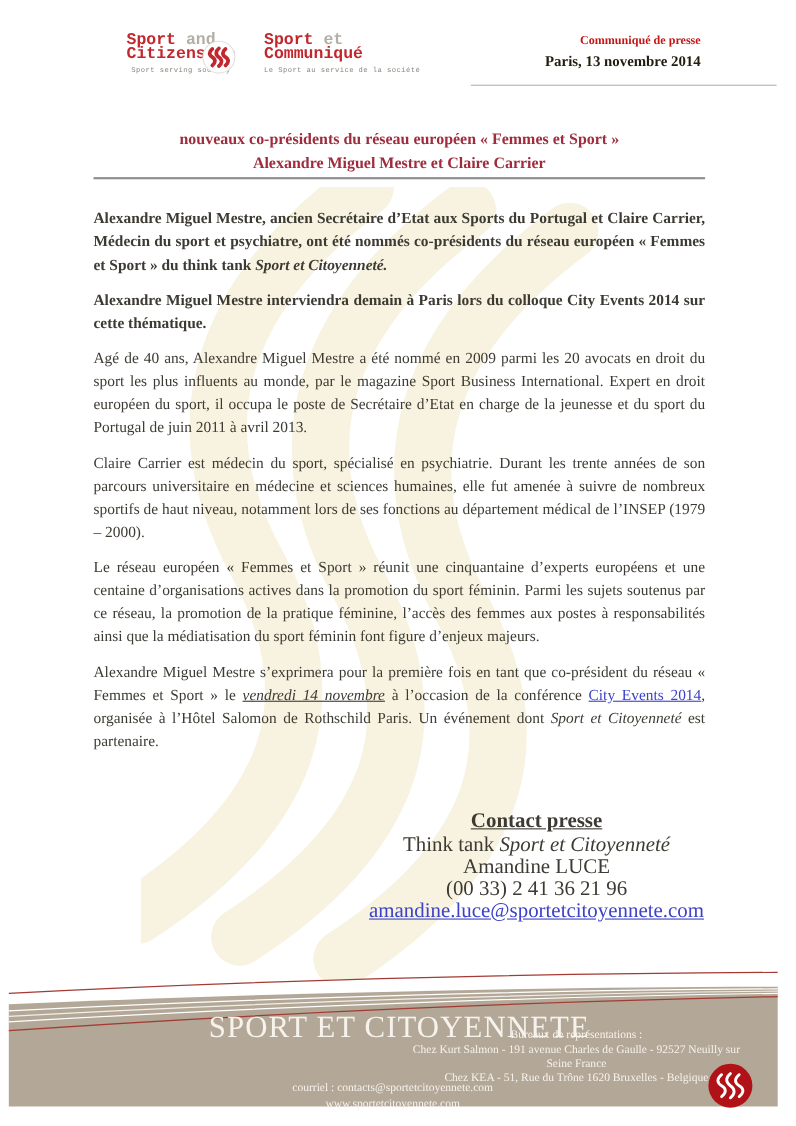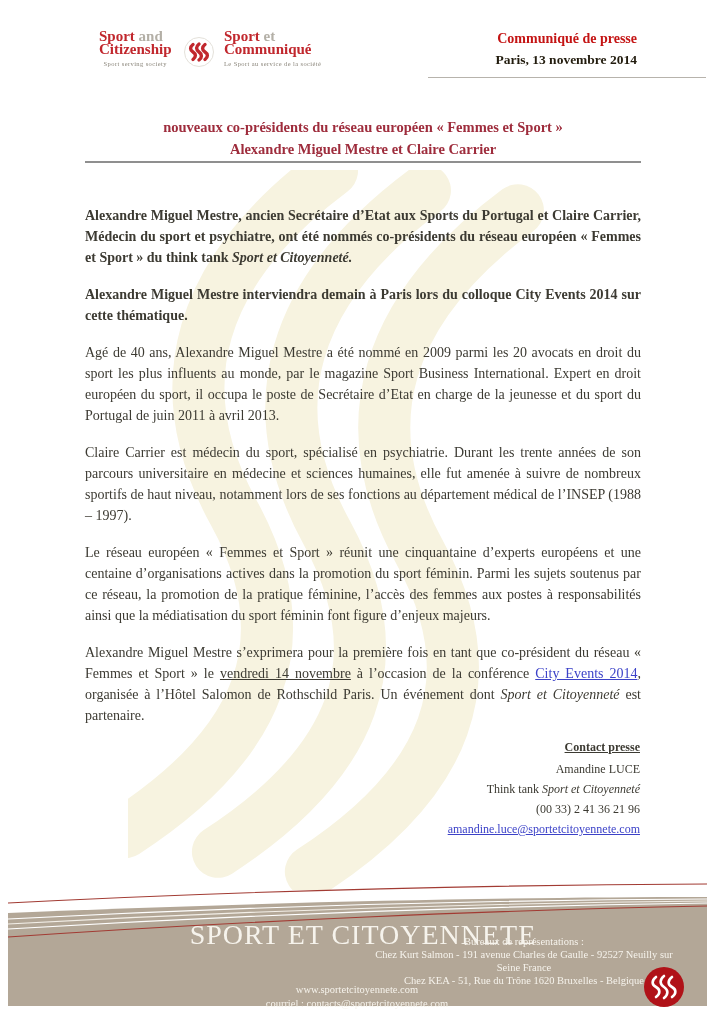--- a/index.html
+++ b/index.html
@@ -3,45 +3,45 @@
 <meta charset="utf-8">
 <style>
   html,body{margin:0;padding:0;background:#ffffff;}
   .page{
     position:relative;width:724px;height:1024px;background:#fff;overflow:hidden;
     font-family:"Liberation Serif",serif;color:var(--body_text,#3c3a32);
   }
   
   .watermark{position:absolute;left:128px;top:170px;pointer-events:none;}
   
-  .logo{position:absolute;top:30px;font-family:Liberation Serif, serif;font-weight:bold;}
+  .logo{position:absolute;top:30px;font-family:Liberation Mono, monospace;font-weight:bold;margin-left:16px;}
   .logo-left{left:99px;}
   .logo-right{left:224px;}
   .logo .l1,.logo .l2{font-size:15px;line-height:13px;letter-spacing:0;}
   .logo .tagline{font-size:6.5px;font-weight:normal;color:#8a857a;margin-top:4px;letter-spacing:.4px;text-align:center;}
   .seg-red{color:var(--logo_red,#c1272d);}
   .seg-gray{color:var(--logo_gray,#b3afa6);}
   .logo-ball{position:absolute;left:183px;top:36px;}
   .header-right{position:absolute;right:87px;top:31px;text-align:right;font-weight:bold;}
-  .doc-type{color:var(--accent_red,#c41414);font-size:14px;}
+  .doc-type{color:var(--accent_red,#c41414);font-size:11px;}
   .dateline{color:var(--date_black,#221c0e);font-size:13.5px;margin-top:5px;font-family:Liberation Serif, serif;}
   .header-rule{position:absolute;left:428px;top:77px;width:278px;height:1px;background:#b7b3ac;}
   
   .title{position:absolute;left:85px;width:556px;top:116px;text-align:center;
     color:var(--title_maroon,#9e2c3c);font-weight:bold;font-size:14.5px;line-height:22px;}
   .title-rule{position:absolute;left:85px;top:161px;width:556px;height:2px;background:#8f8f8f;}
   
   .body-text{position:absolute;left:85px;top:189px;width:556px;font-size:14px;line-height:21px;text-align:justify;}
-  .body-text p{margin:16px 0 11px 0;}
+  .body-text p{margin:0 0 11px 0;}
   .para-bold{font-weight:bold;}
   .seg-italic{font-style:italic;}
-  .seg-underline{text-decoration:underline;}
+  .seg-underline{text-decoration:underline;font-style:italic;}
   .seg-link{color:var(--link_blue,#3c42c8);text-decoration:underline;cursor:pointer;}
   
-  .contact{position:absolute;right:84px;top:737px;text-align:right;font-size:12px;line-height:20px;margin-left:12px;}
+  .contact{position:absolute;right:84px;top:737px;text-align:center;font-size:19px;line-height:20px;margin-left:12px;}
   .contact-heading{font-weight:bold;text-decoration:underline;margin-bottom:2px;}
   
   .footer-band{position:absolute;left:0;top:873px;}
   .footer-org{position:absolute;left:85px;width:556px;top:919px;text-align:center;
     font-size:28px;letter-spacing:1px;color:var(--footer_text,#f6f3ec);}
   .footer-col{position:absolute;top:935px;text-align:center;font-size:10.5px;line-height:13px;color:var(--footer_text,#f6f3ec);}
   .footer-col-left{left:60px;width:280px;}
   .footer-col-right{left:374px;width:300px;font-family:Liberation Serif, serif;}
   .footer-contact{position:absolute;left:207px;width:300px;top:983px;text-align:center;
     font-size:10.5px;line-height:14px;color:var(--footer_text,#f6f3ec);}
@@ -89,29 +89,29 @@
   <div class="title">
     <div>nouveaux co-présidents du réseau européen « Femmes et Sport »</div>
     <div>Alexandre Miguel Mestre et Claire Carrier</div>
   </div>
   <div class="title-rule"></div>
 
   <div class="body-text">
     <p class="para-bold"><span>Alexandre Miguel Mestre, ancien Secrétaire d’Etat aux Sports du Portugal et Claire Carrier, Médecin du sport et psychiatre, ont été nommés co-présidents du réseau européen « Femmes et Sport » du think tank </span><span class="seg-italic">Sport et Citoyenneté.</span></p>
     <p class="para-bold"><span>Alexandre Miguel Mestre interviendra demain à Paris lors du colloque City Events 2014 sur cette thématique.</span></p>
     <p><span>Agé de 40 ans, Alexandre Miguel Mestre a été nommé en 2009 parmi les 20 avocats en droit du sport les plus influents au monde, par le magazine Sport Business International. Expert en droit européen du sport, il occupa le poste de Secrétaire d’Etat en charge de la jeunesse et du sport du Portugal de juin 2011 à avril 2013.</span></p>
-    <p><span>Claire Carrier est médecin du sport, spécialisé en psychiatrie. Durant les trente années de son parcours universitaire en médecine et sciences humaines, elle fut amenée à suivre de nombreux sportifs de haut niveau, notamment lors de ses fonctions au département médical de l’INSEP (1988 – 1997).</span></p>
+    <p><span>Claire Carrier est médecin du sport, spécialisé en psychiatrie. Durant les trente années de son parcours universitaire en médecine et sciences humaines, elle fut amenée à suivre de nombreux sportifs de haut niveau, notamment lors de ses fonctions au département médical de l’INSEP (1979 – 2000).</span></p>
     <p><span>Le réseau européen « Femmes et Sport » réunit une cinquantaine d’experts européens et une centaine d’organisations actives dans la promotion du sport féminin. Parmi les sujets soutenus par ce réseau, la promotion de la pratique féminine, l’accès des femmes aux postes à responsabilités ainsi que la médiatisation du sport féminin font figure d’enjeux majeurs.</span></p>
     <p><span>Alexandre Miguel Mestre s’exprimera pour la première fois en tant que co-président du réseau « Femmes et Sport » le </span><span class="seg-underline">vendredi 14 novembre</span><span> à l’occasion de la conférence </span><span class="seg-link">City Events 2014</span><span>, organisée à l’Hôtel Salomon de Rothschild Paris. Un événement dont </span><span class="seg-italic">Sport et Citoyenneté</span><span> est partenaire.</span></p>
   </div>
 
   <div class="contact">
     <div class="contact-heading">Contact presse</div>
+    <div><span>Think tank </span><span class="seg-italic">Sport et Citoyenneté</span></div>
     <div><span>Amandine LUCE</span></div>
-    <div><span>Think tank </span><span class="seg-italic">Sport et Citoyenneté</span></div>
     <div><span>(00 33) 2 41 36 21 96</span></div>
     <div><span class="seg-link">amandine.luce@sportetcitoyennete.com</span></div>
   </div>
 
   <svg class="footer-band" width="724" height="136" viewBox="0 0 724 136">
     <path d="M8,40 C240,30 500,24 707,24 L707,133 L8,133 Z" fill="#b3a797"></path>
     <g fill="none" stroke-width="1.1">
       <path d="M8,30 C240,18 500,12 707,11" stroke="#a23b33"></path>
       <path d="M8,46 C240,34 500,27 707,26" stroke="#ffffff"></path>
       <path d="M8,51 C240,38 500,30 707,28" stroke="#f3efe8"></path>
@@ -131,17 +131,17 @@
   <div class="footer-org">SPORT ET CITOYENNETE</div>
 
 
   <div class="footer-col footer-col-right">
     <div>Bureaux de représentations :</div>
     <div>Chez Kurt Salmon - 191 avenue Charles de Gaulle - 92527 Neuilly sur Seine France</div>
     <div>Chez KEA - 51, Rue du Trône  1620 Bruxelles - Belgique</div>
   </div>
 
   <div class="footer-contact">
+    <div>courriel : contacts@sportetcitoyennete.com</div>
     <div>www.sportetcitoyennete.com</div>
-    <div>courriel : contacts@sportetcitoyennete.com</div>
   </div>
 
 </div>
 
 </body></html>

